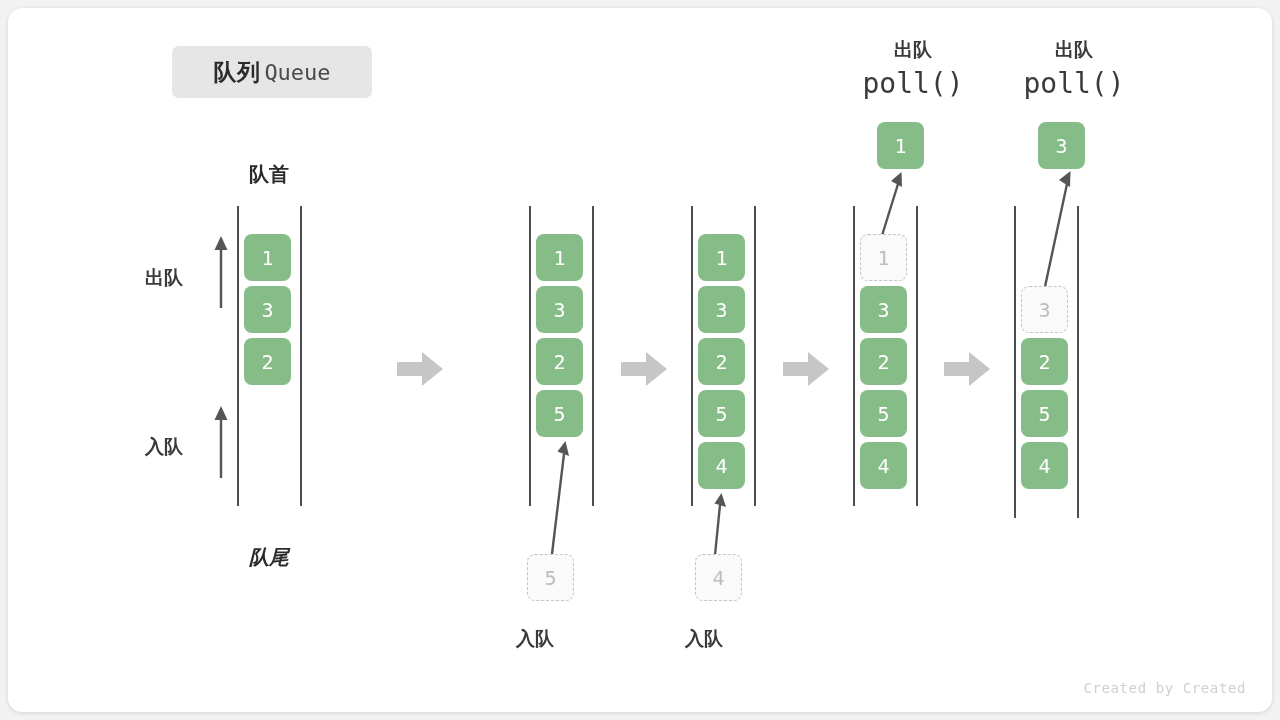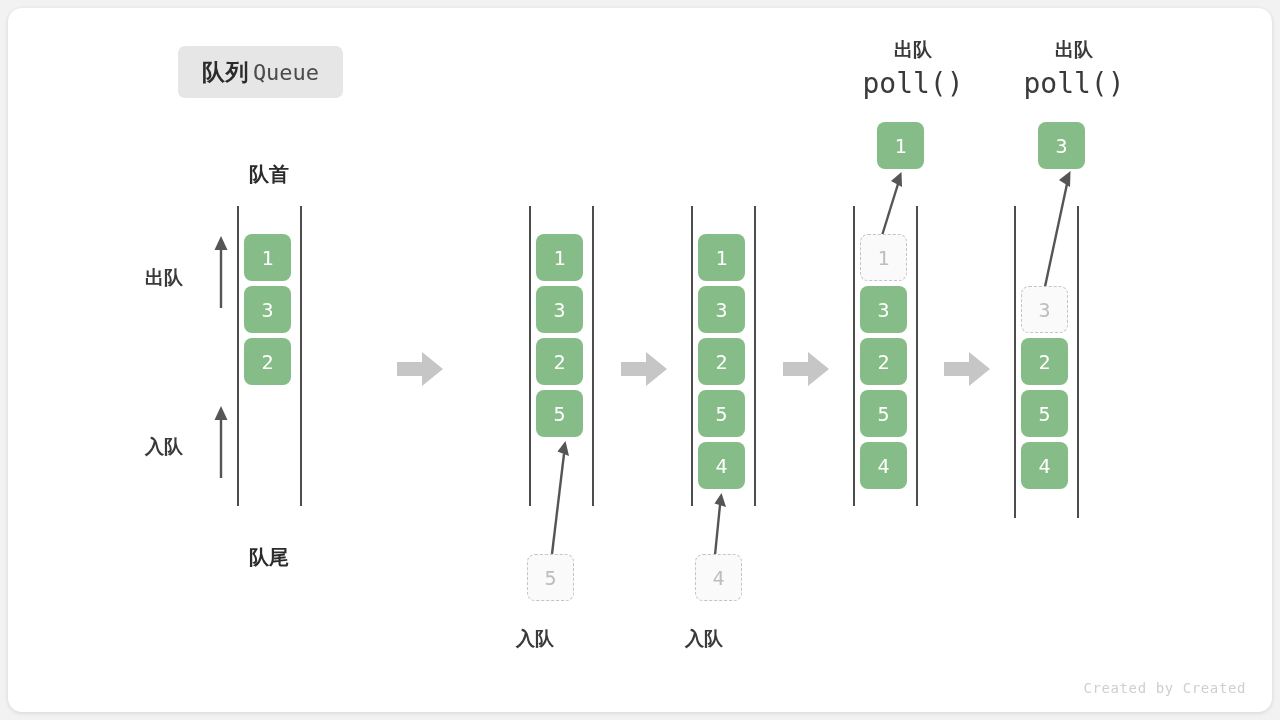--- a/index.html
+++ b/index.html
@@ -12,21 +12,21 @@
   #card{
     position:absolute;left:8px;top:8px;width:1264px;height:704px;
     background:#ffffff;border-radius:14px;
     box-shadow:0 1px 4px rgba(0,0,0,.13);
   }
   .stage{position:absolute;left:0;top:0;width:1264px;height:704px;}
   .abs{position:absolute;}
 
   
   #title-chip{
-    left:170px;top:38px;width:165px;height:52px;
+    left:164px;top:38px;width:200px;height:52px;
     background:#e6e6e6;border-radius:7px;
     display:flex;align-items:center;justify-content:center;gap:4px;
   }
   #title-chip .cn{font-size:23px;font-weight:700;color:#2b2b2b;letter-spacing:.5px;}
   #title-chip .en{font-size:22px;color:#4b4b4b;font-family:"DejaVu Sans Mono","Liberation Mono",monospace;}
 
   
   .endlabel{font-size:20px;font-weight:700;color:#2b2b2b;text-align:center;width:120px;}
 
   
@@ -81,21 +81,21 @@
 
 <div id="card">
 <div class="stage">
 
   <div id="title-chip" class="abs">
     <span class="cn">队列</span>
     <span class="en">Queue</span>
   </div>
 
   <div class="abs endlabel" style="left:201px;top:153px;">队首</div>
-  <div class="abs endlabel" style="left:201px;top:536px;">队尾</div>
+  <div class="abs endlabel" style="left:201px;top:536px;font-style:italic;">队尾</div>
 
   <div class="abs oplabel" style="left:137px;top:257px;">出队</div>
   <svg class="abs" style="left:200px;top:226px;" width="26" height="76">
     <line x1="13" y1="74" x2="13" y2="14" stroke="#555" stroke-width="2.4"></line>
     <path d="M13 2 L19.5 16 L6.5 16 Z" fill="#555"></path>
   </svg>
 
   <div class="abs oplabel" style="left:137px;top:426px;">入队</div>
   <svg class="abs" style="left:200px;top:396px;" width="26" height="76">
     <line x1="13" y1="74" x2="13" y2="14" stroke="#555" stroke-width="2.4"></line>

